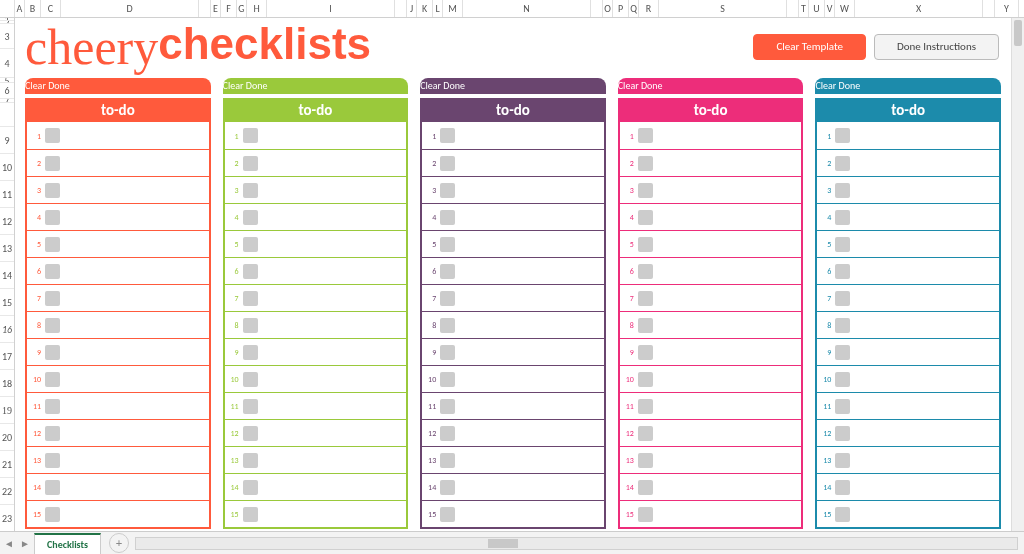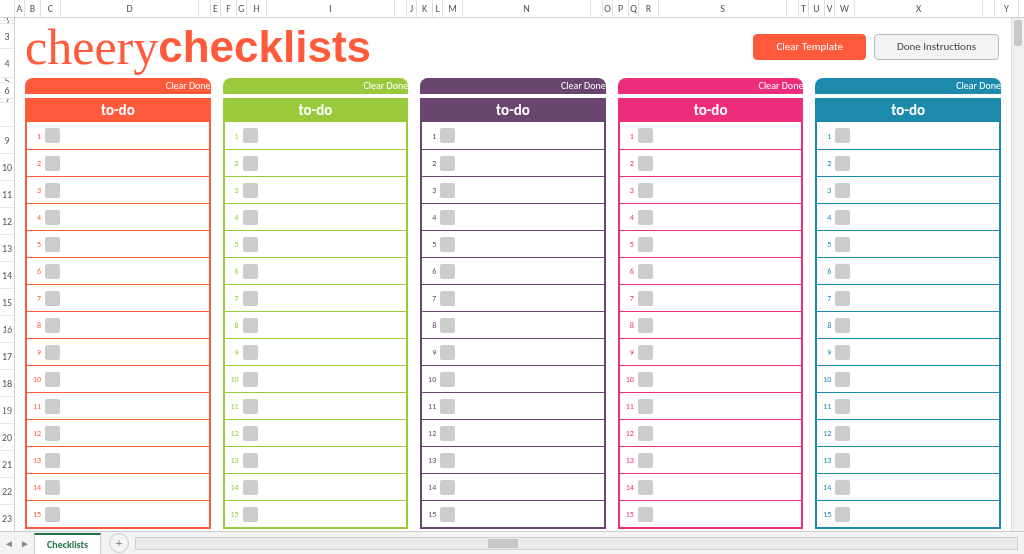--- a/index.html
+++ b/index.html
@@ -70,21 +70,21 @@
   height: 26px;
   background: #c8c8c8;
   border-radius: 2px;
 }
 .title-row {
   display: flex;
   align-items: center;
   justify-content: space-between;
   padding: 4px 12px 6px 10px;
 }
-.title-text { display: flex; align-items: center; }
+.title-text { display: flex; align-items: flex-start; }
 .title-cheery {
   font-family: "Brush Script MT", cursive;
   color: #ff5a3c;
   font-size: 50px;
   font-weight: 400;
   line-height: 1;
 }
 .title-checklists {
   font-family: Arial, sans-serif;
   color: #ff5a3c;
@@ -106,21 +106,21 @@
 .lists-row {
   display: flex;
   gap: 12px;
   padding: 0 10px;
 }
 .listcol { flex: 1; display: flex; flex-direction: column; }
 .clear-done {
   color: #fff;
   height: 16px;
   font-size: 10px;
-  text-align: right;
+  text-align: left;
   line-height: 16px;
   border-radius: 8px 8px 0 0;
   cursor: pointer;
   margin-bottom: 4px;
 }
 .list-header {
   color: #fff;
   height: 24px;
   font-size: 15px;
   font-weight: 700;

